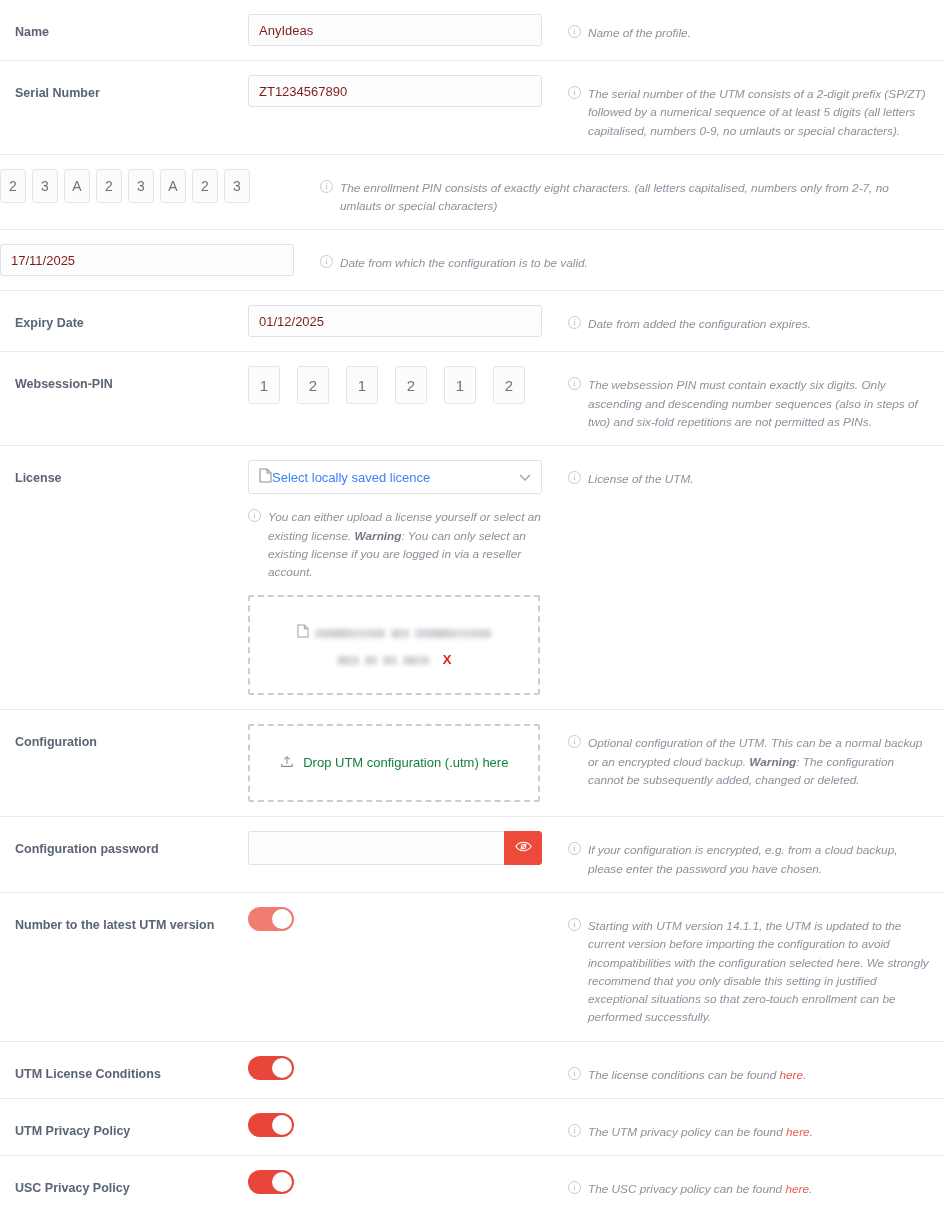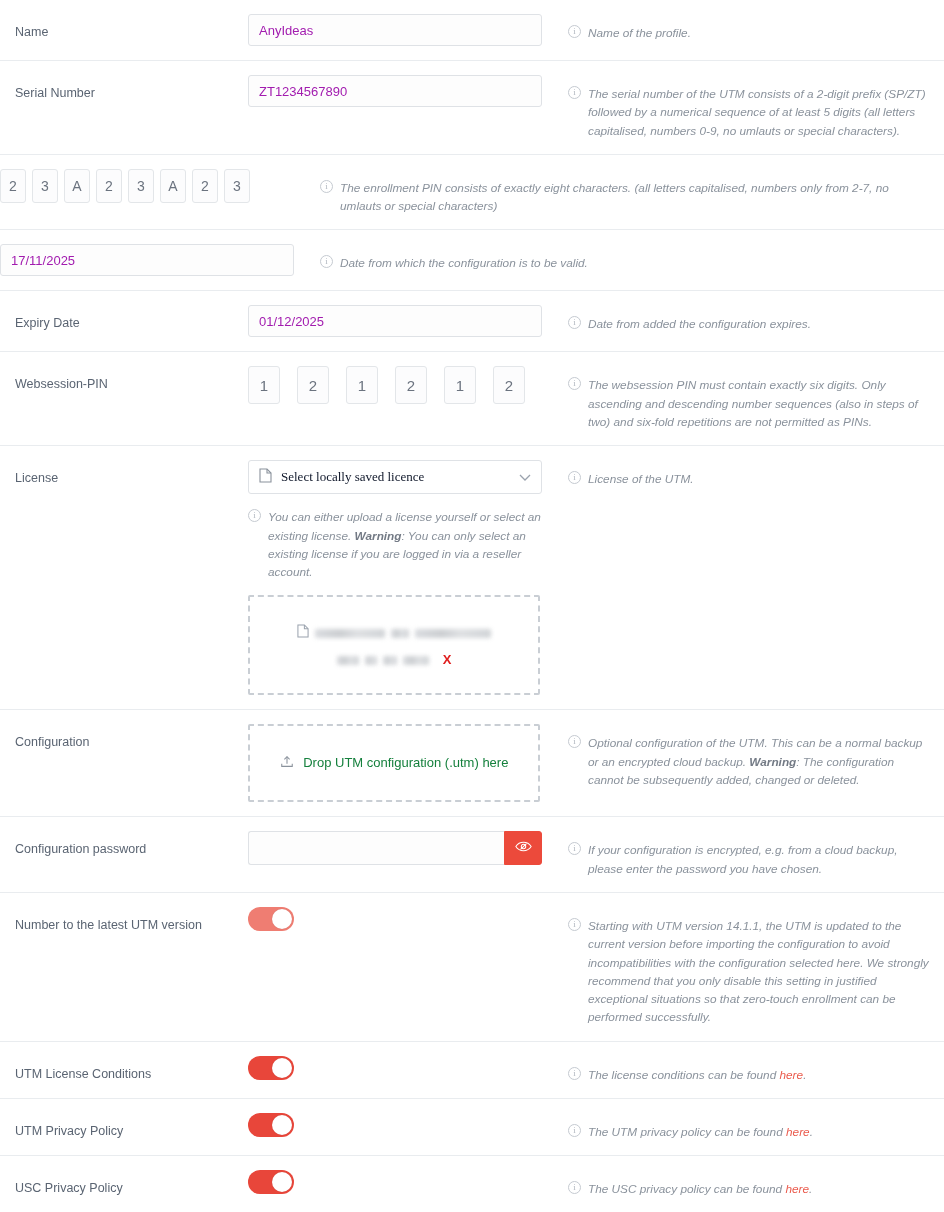--- a/index.html
+++ b/index.html
@@ -20,21 +20,21 @@
     min-height: 50px;
   }
   .row.no-border { border-bottom: none; }
 
   .col-label {
     width: 248px;
     flex: 0 0 248px;
     padding-left: 15px;
     padding-top: 10px;
     font-size: 12.5px;
-    font-weight: normal;
+    font-weight: bold;
     color: #5a6472;
     line-height: 1.3;
   }
   .col-field {
     width: 310px;
     flex: 0 0 310px;
   }
   .col-help {
     flex: 1 1 auto;
     padding-left: 10px;
@@ -43,21 +43,21 @@
   }
 
   
   .text-input {
     width: 294px;
     height: 32px;
     border: 1px solid #dfe2e6;
     border-radius: 3px;
     background: #fdfdfd;
     font-size: 13px;
-    color: #a21caf;
+    color: #7f1d1d;
     padding: 4px 10px;
     font-family: "Liberation Sans", sans-serif;
     outline: none;
     display: block;
   }
   .text-input::placeholder { color: #b9bfc7; }
 
   
   .pin-group { display: flex; gap: 6px; }
   .pin-box {
@@ -87,24 +87,22 @@
     border: 1px solid #dfe2e6;
     border-radius: 3px;
     background: #ffffff;
     display: flex;
     align-items: center;
     padding: 0 10px;
     cursor: pointer;
   }
   .select-box .sel-label {
     font-size: 13px;
-    color: #0f172a;
-    margin-left: 9px;
+    color: #3b82f6;
     flex: 1 1 auto;
-    font-family: Liberation Serif, serif;
   }
   .chev { color: #9aa2ad; }
 
   
   .help {
     font-size: 11.8px;
     font-style: italic;
     color: #8a929c;
     line-height: 1.55;
     position: relative;

